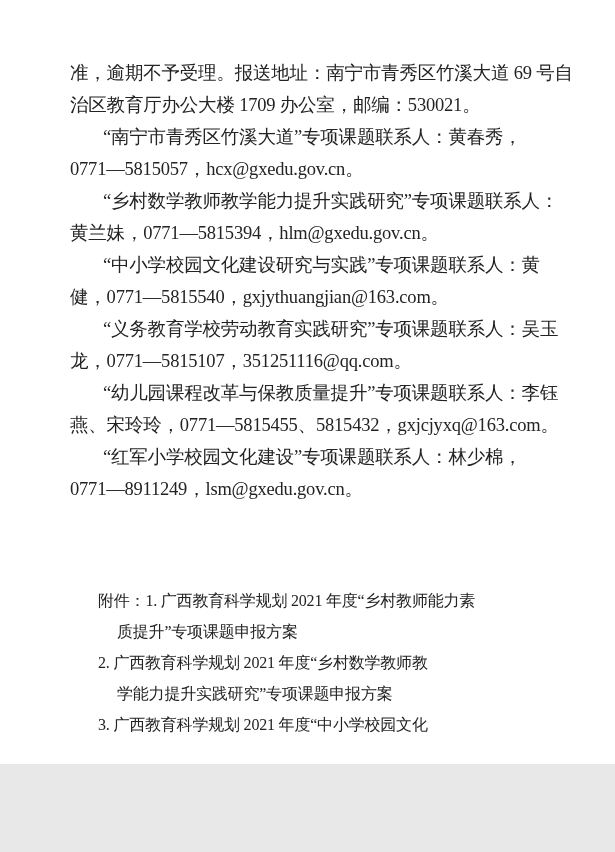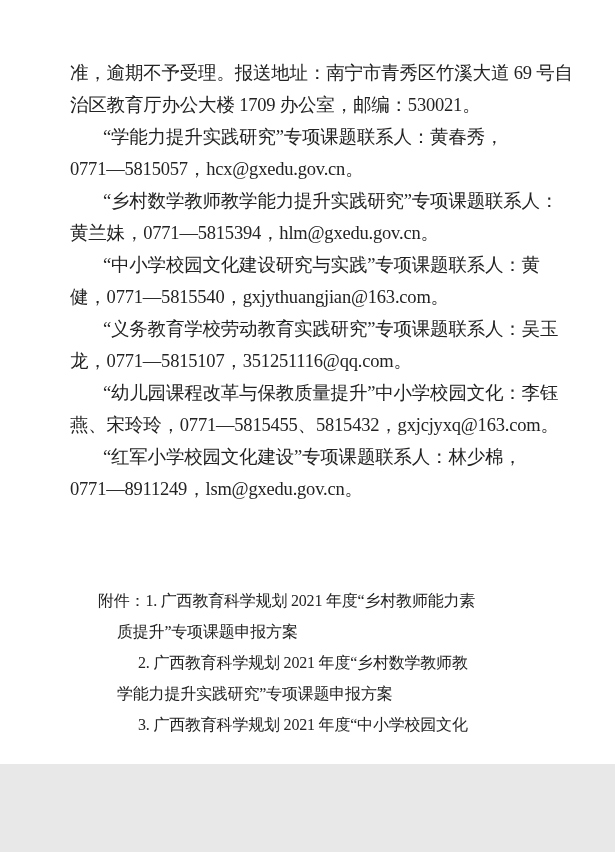--- a/index.html
+++ b/index.html
@@ -38,48 +38,48 @@
     top: 585px;
     width: 490px;
     font-size: 16px;
     letter-spacing: -0.2px;
   }
   .attachments .line {
     height: 31px;
     line-height: 31px;
   }
   .att-label { margin-left: 0; }
-  .att-item  { margin-left: 40px; }
+  .att-item  { }
   .att-cont  { margin-left: 19px; }
   .page-number {
     position: absolute;
     top: 777px;
     right: 62px;
     font-size: 17px;
     letter-spacing: 1.5px;
     color: #3a3a3a;
     white-space: nowrap;
   }
 </style>
 </head>
 <body>
 
 <div class="page">
   <div class="body-text">
       <div class="line">准，逾期不予受理。报送地址：南宁市青秀区竹溪大道 69 号自</div>
       <div class="line">治区教育厅办公大楼 1709 办公室，邮编：530021。</div>
-      <div class="line indent">“学能力提升实践研究”专项课题联系人：黄春秀，</div>
+      <div class="line indent">“南宁市青秀区竹溪大道”专项课题联系人：黄春秀，</div>
       <div class="line">0771—5815057，hcx@gxedu.gov.cn。</div>
       <div class="line indent">“乡村数学教师教学能力提升实践研究”专项课题联系人：</div>
       <div class="line">黄兰妹，0771—5815394，hlm@gxedu.gov.cn。</div>
       <div class="line indent">“中小学校园文化建设研究与实践”专项课题联系人：黄</div>
       <div class="line">健，0771—5815540，gxjythuangjian@163.com。</div>
       <div class="line indent">“义务教育学校劳动教育实践研究”专项课题联系人：吴玉</div>
       <div class="line">龙，0771—5815107，351251116@qq.com。</div>
-      <div class="line indent">“幼儿园课程改革与保教质量提升”中小学校园文化：李钰</div>
+      <div class="line indent">“幼儿园课程改革与保教质量提升”专项课题联系人：李钰</div>
       <div class="line">燕、宋玲玲，0771—5815455、5815432，gxjcjyxq@163.com。</div>
       <div class="line indent">“红军小学校园文化建设”专项课题联系人：林少棉，</div>
       <div class="line">0771—8911249，lsm@gxedu.gov.cn。</div>
     </div>
   <div class="attachments">
       <div class="line att-label">附件：1. 广西教育科学规划 2021 年度“乡村教师能力素</div>
       <div class="line att-cont">质提升”专项课题申报方案</div>
       <div class="line att-item">2. 广西教育科学规划 2021 年度“乡村数学教师教</div>
       <div class="line att-cont">学能力提升实践研究”专项课题申报方案</div>
       <div class="line att-item">3. 广西教育科学规划 2021 年度“中小学校园文化</div>

